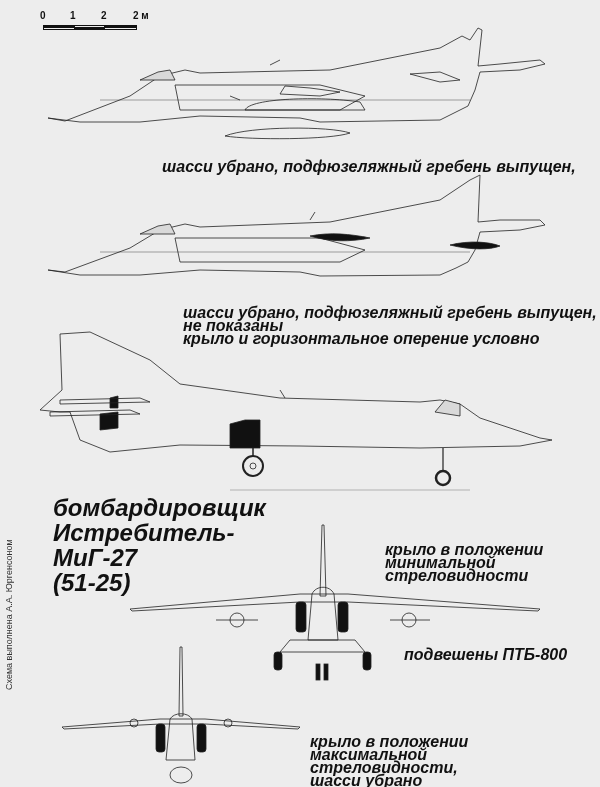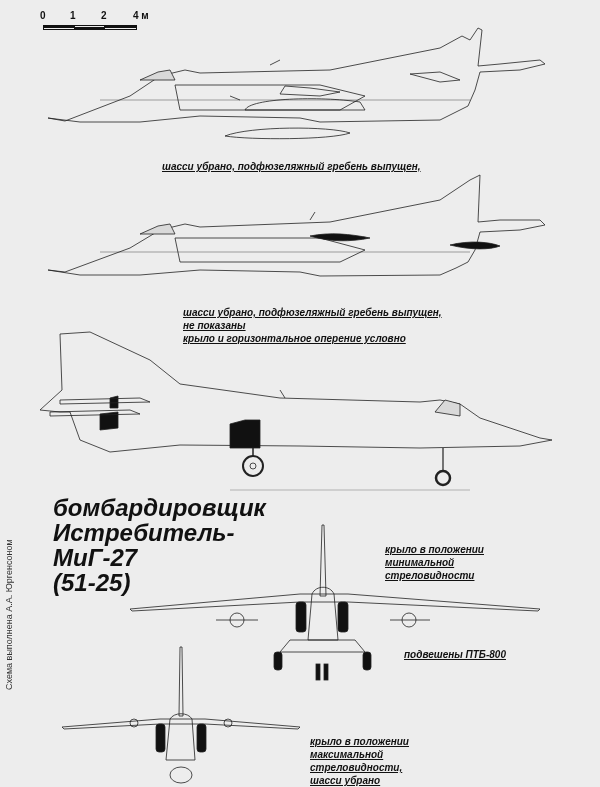--- a/index.html
+++ b/index.html
@@ -1,34 +1,34 @@
 <!DOCTYPE html>
 <html><head>
 <meta charset="utf-8">
 <style>
   html, body { margin:0; padding:0; }
   body { width:600px; height:787px; background:#ededed; position:relative; overflow:hidden;
          font-family:"Liberation Sans", sans-serif; color:#111; }
   .abs { position:absolute; }
-  .caption { font-style:italic; font-weight:bold; font-size:10px; line-height:13px; color:#111;text-decoration:underline; }
+  .caption { font-style:italic; font-weight:bold; font-size:16px; line-height:13px; color:#111; }
   .caption div { white-space:nowrap; }
   .title { font-style:italic; font-weight:bold; font-size:24px; line-height:25px; color:#111; }
   .title div { white-space:nowrap; }
   .credit { font-size:9px; color:#333; transform:rotate(-90deg); transform-origin:left top; white-space:nowrap; }
   .scale-label { font-size:10px; font-weight:bold; color:#111; }
   svg { position:absolute; left:0; top:0; }
 </style>
 </head>
 <body>
 
 <div class="abs" style="left:40px;top:10px;width:140px;height:25px;">
   <span class="abs scale-label" style="left:0;top:0;">0</span>
   <span class="abs scale-label" style="left:30px;top:0;">1</span>
   <span class="abs scale-label" style="left:61px;top:0;">2</span>
-  <span class="abs scale-label" style="left:93px;top:0;">4 м</span>
+  <span class="abs scale-label" style="left:93px;top:0;">2 м</span>
   <div class="abs" style="left:3px;top:15px;width:31px;height:3px;background:#111;"></div>
   <div class="abs" style="left:34px;top:15px;width:31px;height:5px;border:1px solid #111;border-top:none;background:#ededed;box-sizing:border-box;"></div>
   <div class="abs" style="left:34px;top:17px;width:31px;height:3px;background:#111;"></div>
   <div class="abs" style="left:65px;top:15px;width:32px;height:3px;background:#111;"></div>
   <div class="abs" style="left:3px;top:15px;width:94px;height:5px;border:1px solid #111;box-sizing:border-box;"></div>
 </div>
 
 <svg width="600" height="787" viewBox="0 0 600 787" fill="none" stroke="#222" stroke-width="0.8">
 
   <g>

